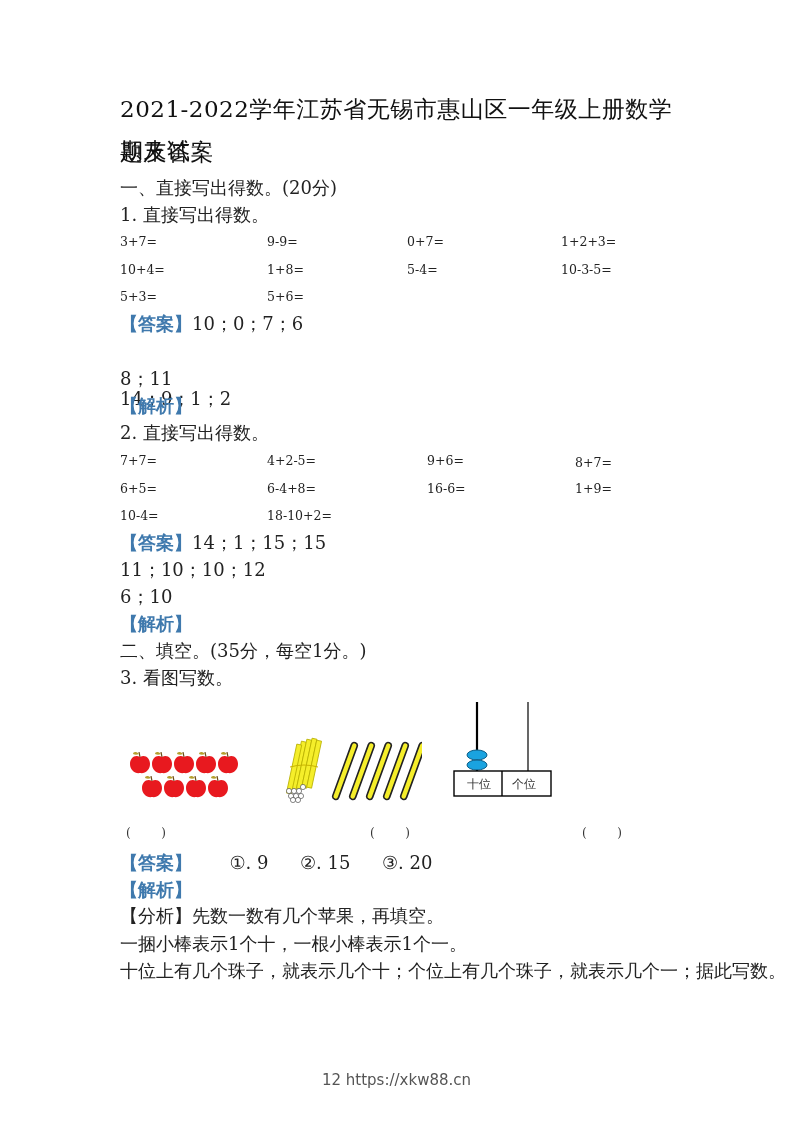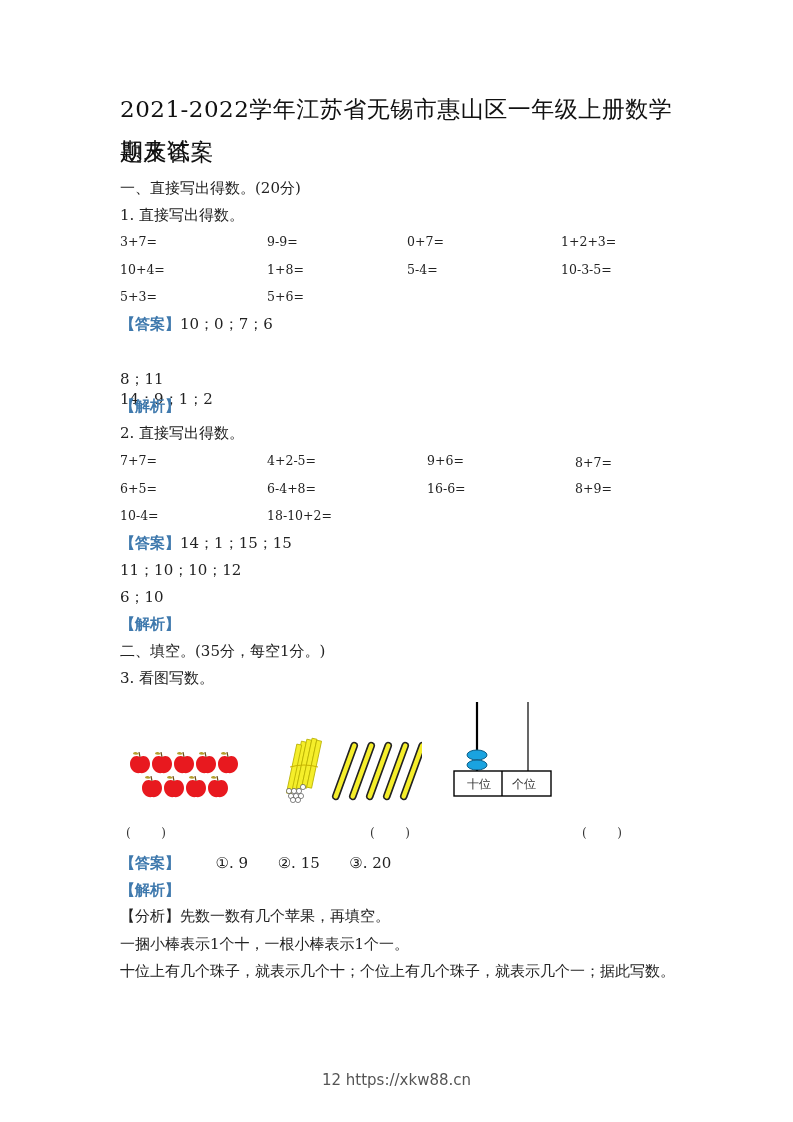--- a/index.html
+++ b/index.html
@@ -8,21 +8,21 @@
     font-family: "DejaVu Serif", "Liberation Serif", serif;
     color: #222;
   }
   .page { position: absolute; left: 0; top: 0; width: 793px; height: 1122px; text-decoration: underline; }
   .title {
     position: absolute; left: 120px; width: 560px;
     font-size: 23px; line-height: 42px; color: #111; letter-spacing: 0.5px;
     font-family: "DejaVu Serif", "Liberation Serif", serif;
   }
   .line {
-    position: absolute; left: 120px; font-size: 15px; line-height: 16px; color: #222;
+    position: absolute; left: 120px; font-size: 18px; line-height: 16px; color: #222;
     white-space: nowrap;
   }
   .eq { position: absolute; font-size: 12.5px; line-height: 16px; color: #222; white-space: nowrap; }
   .tag-b { color: #3f79ad; font-weight: bold; }
   .paren { position: absolute; font-size: 12px; line-height: 16px; color: #333; white-space: pre; }
   .footer {
     position: absolute; left: 0; width: 793px; top: 1071px; text-align: center;
     font-family: "DejaVu Sans", "Liberation Sans", sans-serif; font-size: 15px; color: #555;
   }
   svg { position: absolute; }
@@ -65,21 +65,21 @@
 
   <div>
     <div class="eq" style="left:120px;top:453px;">7+7=</div>
     <div class="eq" style="left:267px;top:453px;">4+2-5=</div>
     <div class="eq" style="left:427px;top:453px;">9+6=</div>
     <div class="eq" style="left:575px;top:455px;">8+7=</div>
 
     <div class="eq" style="left:120px;top:481px;">6+5=</div>
     <div class="eq" style="left:267px;top:481px;">6-4+8=</div>
     <div class="eq" style="left:427px;top:481px;">16-6=</div>
-    <div class="eq" style="left:575px;top:481px;">8+9=</div>
+    <div class="eq" style="left:575px;top:481px;">1+9=</div>
 
     <div class="eq" style="left:120px;top:508px;">10-4=</div>
     <div class="eq" style="left:267px;top:508px;">18-10+2=</div>
   </div>
 
   <div class="line" style="top:535px;">
     <span class="tag-b">【答案】</span><span>14；1；15；15</span>
   </div>
   <div class="line" style="top:562px;">11；10；10；12</div>
   <div class="line" style="top:589px;">6；10</div>

